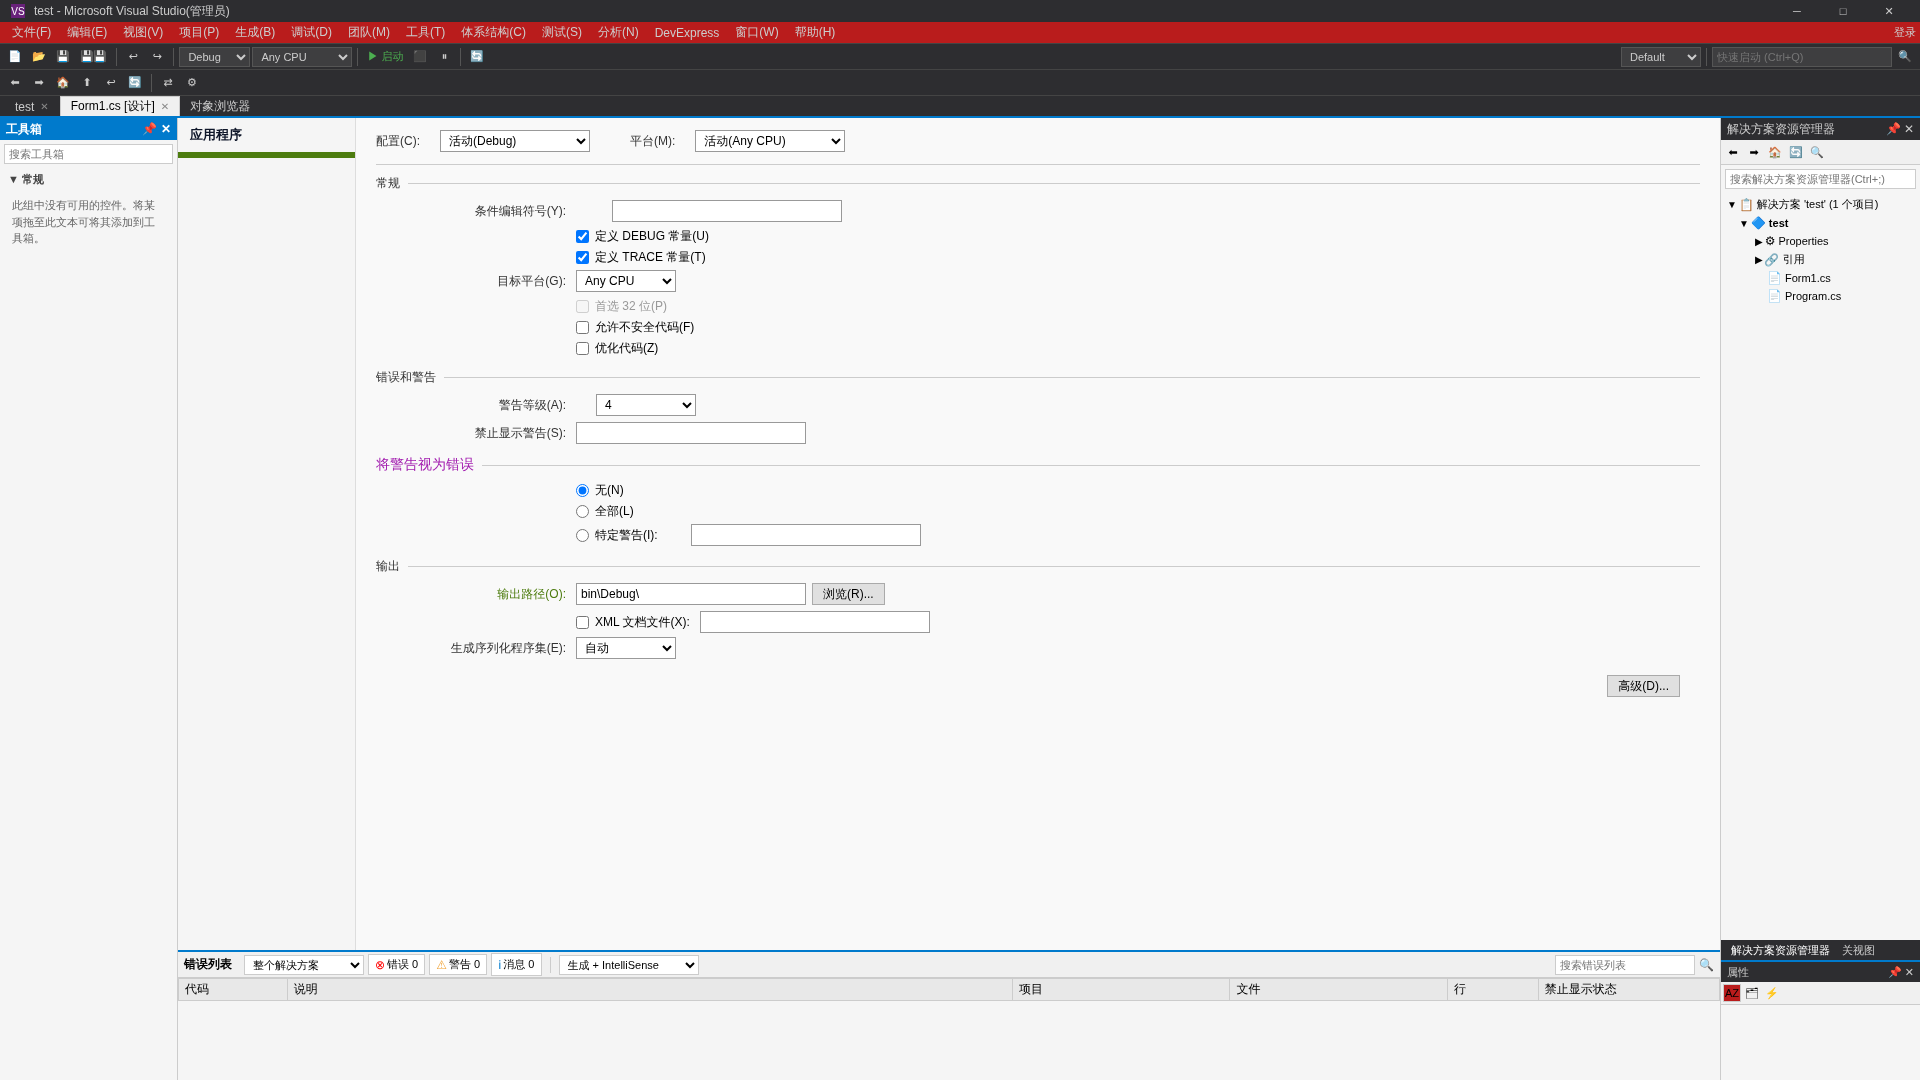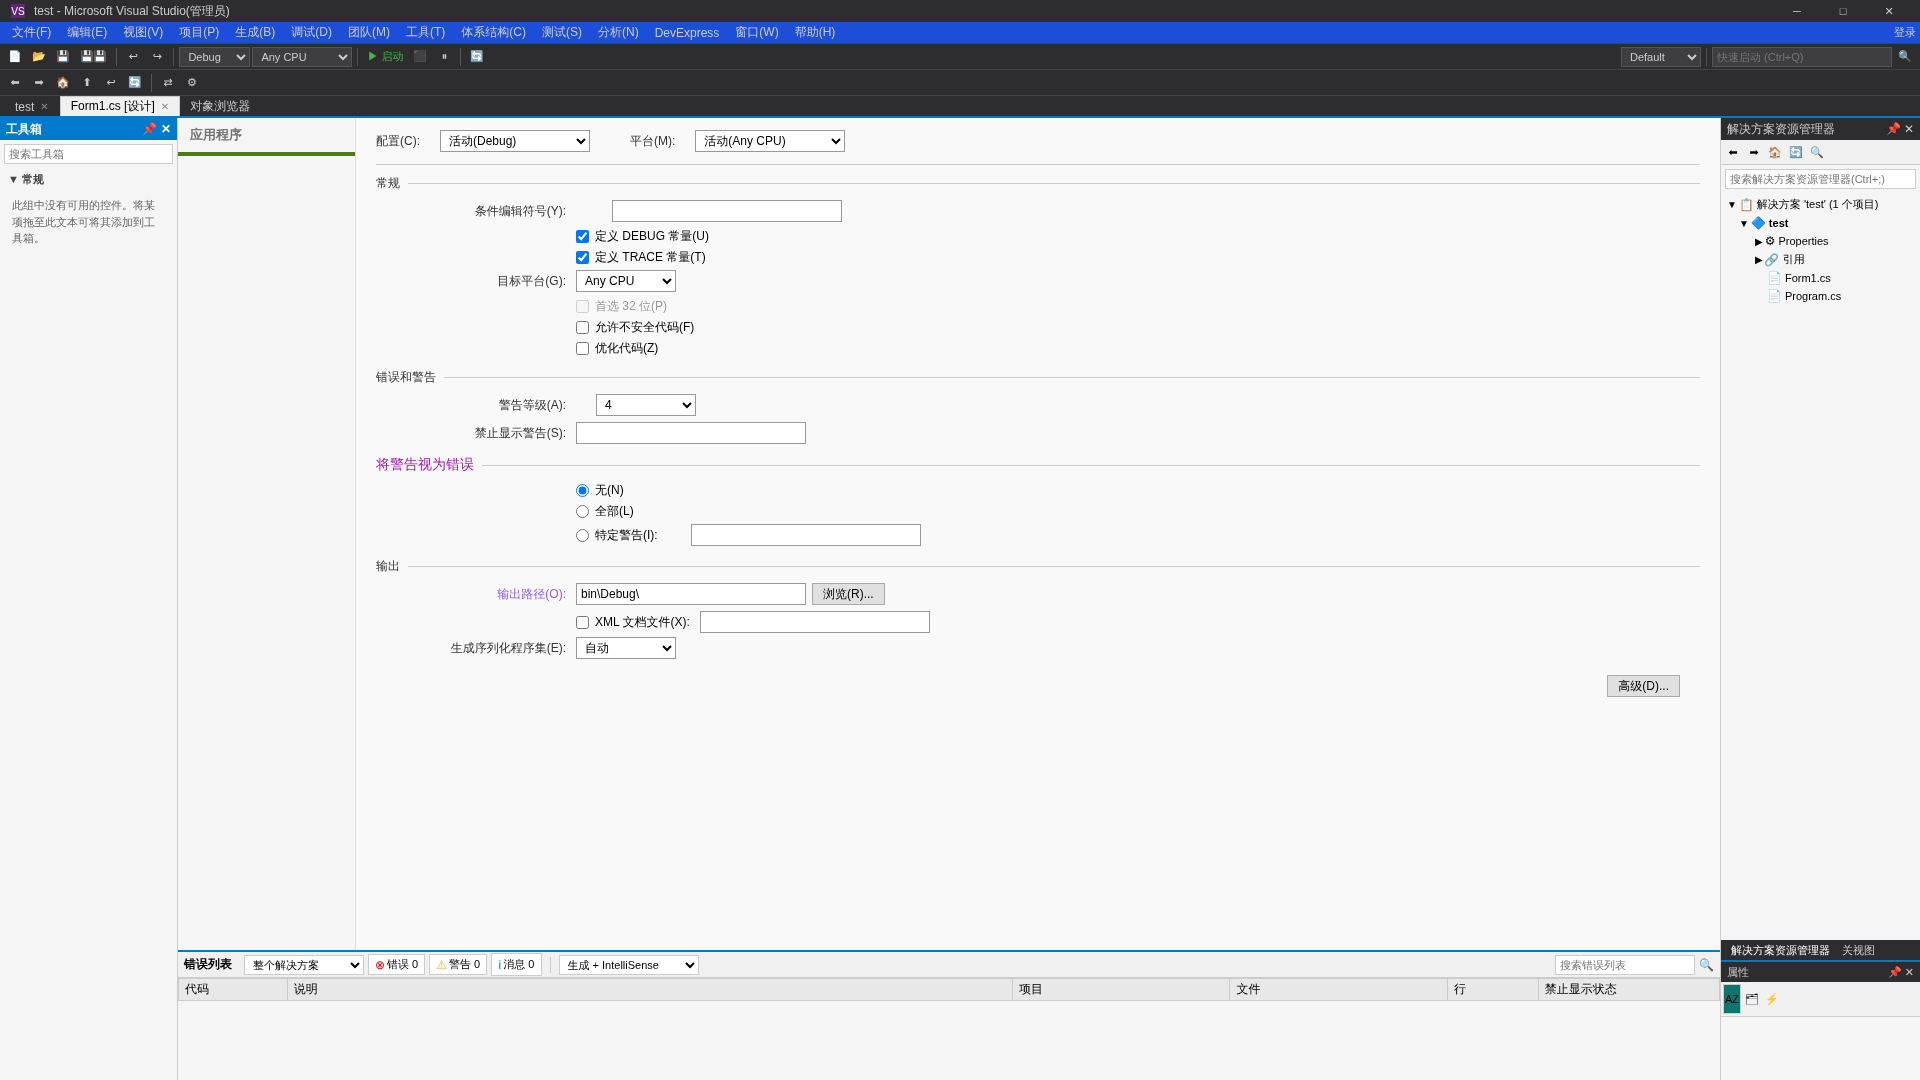--- a/index.html
+++ b/index.html
@@ -5,21 +5,21 @@
     * { margin: 0; padding: 0; box-sizing: border-box; }
     body { font-family: 'Microsoft YaHei', SimSun, sans-serif; font-size: 12px; background: #f0f0f0; color: #000; width: 1920px; height: 1080px; overflow: hidden; }
 
     
     .title-bar { background: #2d2d30; color: #ccc; height: 22px; display: flex; align-items: center; padding: 0 8px; font-size: 12px; }
     .title-bar-title { flex: 1; }
     .title-bar-controls { display: flex; gap: 0; }
     .title-bar-btn { width: 46px; height: 22px; display: flex; align-items: center; justify-content: center; color: #ccc; font-size: 11px; cursor: pointer; }
 
     
-    .menu-bar { background: #1d4ed8; color: #ccc; height: 22px; display: flex; align-items: center; padding: 0 4px; font-size: 12px; border-bottom: 1px solid #444; }
+    .menu-bar { background: #b91c1c; color: #ccc; height: 22px; display: flex; align-items: center; padding: 0 4px; font-size: 12px; border-bottom: 1px solid #444; }
     .menu-item { padding: 2px 8px; cursor: pointer; height: 22px; display: flex; align-items: center; }
 
     
     .toolbar { background: #2d2d30; height: 26px; display: flex; align-items: center; padding: 0 4px; border-bottom: 1px solid #444; gap: 2px; }
     .toolbar-btn { height: 22px; min-width: 22px; display: flex; align-items: center; justify-content: center; color: #ccc; font-size: 11px; padding: 0 3px; cursor: pointer; border: 1px solid transparent; }
     .toolbar-sep { width: 1px; height: 18px; background: #555; margin: 0 3px; }
     .toolbar-select { background: #3e3e40; color: #ccc; border: 1px solid #555; height: 20px; font-size: 11px; padding: 0 4px; }
     .toolbar-search { background: #3e3e40; color: #ccc; border: 1px solid #555; height: 20px; font-size: 11px; padding: 0 4px; width: 180px; }
 
     
@@ -169,21 +169,21 @@
       <div style="font-size:11px;color:#666;padding:8px;line-height:1.5;">此组中没有可用的控件。将某项拖至此文本可将其添加到工具箱。</div>
     </div>
   </div>
 
   <div style="flex:1;display:flex;flex-direction:column;overflow:hidden;">
 
     <div style="flex:1;overflow:auto;background:#f9f9f9;">
       <div style="display:flex;height:100%;">
 
         <div style="width:178px;background:#f5f5f5;border-right:1px solid #ddd;">
-          <div style="padding:8px 12px;font-size:13px;font-weight:bold;color:#737373;border-bottom:4px solid #4d7c0f;">应用程序</div>
+          <div style="padding:8px 12px;font-size:13px;font-weight:bold;color:#0f172a;border-bottom:6px solid #4d7c0f;">应用程序</div>
         </div>
 
         <div style="flex:1;padding:12px 20px;overflow:auto;background:#f9f9f9;">
 
           <div style="display:flex;align-items:center;margin-bottom:12px;gap:20px;">
             <span style="font-size:12px;color:#333;">配置(C):</span>
             <select style="height:22px;border:1px solid #999;background:white;padding:0 4px;font-size:12px;min-width:150px;">
               <option>活动(Debug)</option>
               <option>Debug</option>
               <option>Release</option>
@@ -275,21 +275,21 @@
             <label for="r3" style="font-size:12px;margin-right:6px;width:90px;">特定警告(I):</label>
             <input type="text" style="width: 230px; height: 22px; border: 1px solid rgb(153, 153, 153); background: white; padding: 0px 4px; font-size: 12px;" value="">
           </div>
 
           <div style="display:flex;align-items:center;margin:12px 0 8px 0;">
             <span style="font-size:12px;color:#333;margin-right:8px;">输出</span>
             <div style="flex:1;height:1px;background:#ccc;"></div>
           </div>
 
           <div style="display:flex;align-items:center;margin-bottom:6px;margin-left:20px;">
-            <span style="width:180px;text-align:right;padding-right:10px;font-size:12px;color:#8b5cf6;">输出路径(O):</span>
+            <span style="width:180px;text-align:right;padding-right:10px;font-size:12px;color:#4d7c0f;">输出路径(O):</span>
             <input type="text" style="width: 230px; height: 22px; border: 1px solid rgb(153, 153, 153); background: white; padding: 0px 4px; font-size: 12px;" value="bin\Debug\">
             <button class="inline-btn" style="margin-left:6px;">浏览(R)...</button>
           </div>
 
           <div class="checkbox-row" style="margin-left:200px;">
             <input type="checkbox" id="cb6" style="">
             <label for="cb6" style="margin-right:10px;font-size:12px;">XML 文档文件(X):</label>
             <input type="text" style="width: 230px; height: 22px; border: 1px solid rgb(153, 153, 153); background: white; padding: 0px 4px; font-size: 12px;" value="">
           </div>
 
@@ -414,19 +414,19 @@
       <span style="color:#ccc;padding:0 6px;cursor:pointer;">关视图</span>
     </div>
 
     <div style="height:120px;background:#f5f5f5;border-top:2px solid #007acc;">
       <div style="background:#2d2d30;color:#ccc;height:20px;display:flex;align-items:center;padding:0 6px;font-size:11px;">
         <span style="flex:1;">属性</span>
         <span style="cursor:pointer;margin:0 3px;">📌</span>
         <span style="cursor:pointer;">✕</span>
       </div>
       <div style="display:flex;align-items:center;padding:2px;background:#f0f0f0;border-bottom:1px solid #ccc;gap:2px;">
-        <div style="width:18px;height:30px;display:flex;align-items:center;justify-content:center;cursor:pointer;font-size:11px;border:1px solid #ccc;background:#0f766e;">AZ</div>
+        <div style="width:18px;height:18px;display:flex;align-items:center;justify-content:center;cursor:pointer;font-size:11px;border:1px solid #ccc;background:#b91c1c;">AZ</div>
         <div style="width:18px;height:18px;display:flex;align-items:center;justify-content:center;cursor:pointer;font-size:11px;">🗂</div>
         <div style="width:18px;height:18px;display:flex;align-items:center;justify-content:center;cursor:pointer;font-size:11px;">⚡</div>
       </div>
     </div>
   </div>
 </div>
 
 </body></html>

